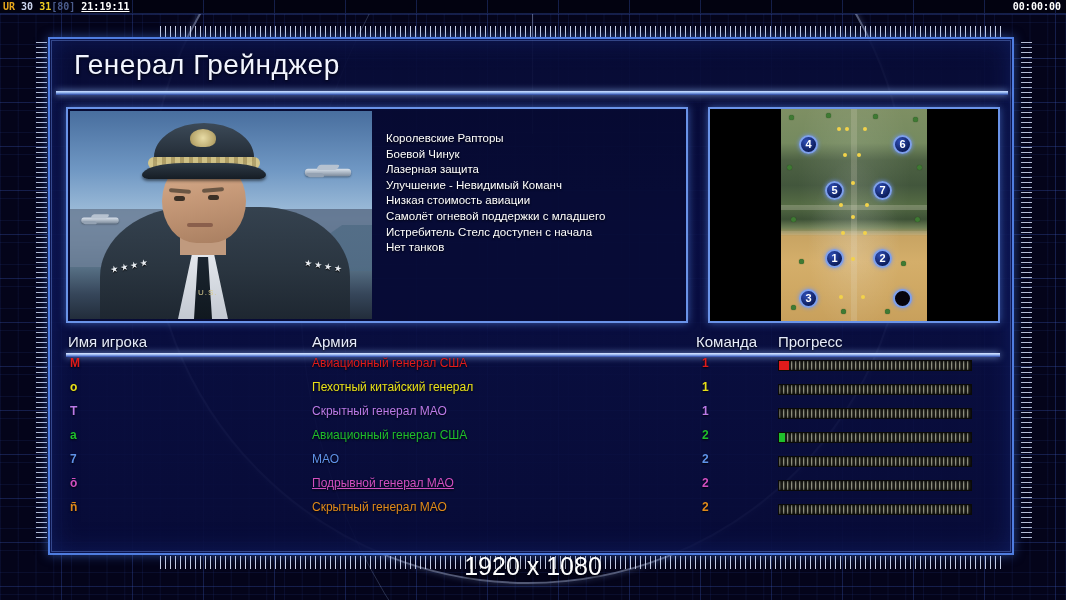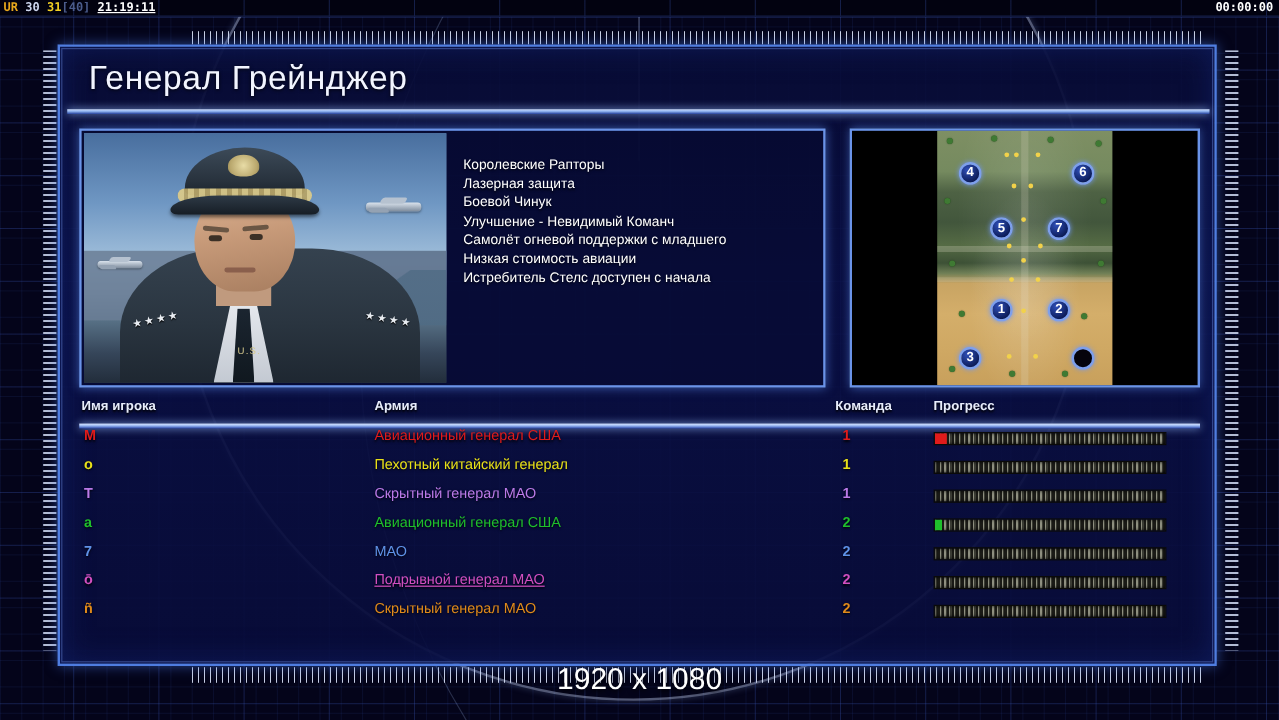--- a/index.html
+++ b/index.html
@@ -305,21 +305,21 @@
     color:#fff; font-size:11px; font-weight:bold;
     line-height:15px; text-align:center;
     box-shadow:0 0 4px rgba(110,150,250,.9);
   }
   .mslot.empty { color:transparent; }
 
   
   #table { position:absolute; left:16px; top:294px; width:934px; z-index:12; }
   #thead {
     position:relative; height:20px;
-    font-size:11px; font-weight:bold; color:#e7ecfb;
+    font-size:15px; font-weight:normal; color:#e7ecfb;
     text-shadow:0 1px 2px #000;
     text-align:right;
   }
   #thead-rule {
     position:absolute; left:0; top:20px; width:934px; height:4px;
     background:linear-gradient(180deg,#dbe7ff 0%,#9ab8f2 45%,#2a47a8 100%);
     box-shadow:0 0 7px rgba(150,190,255,.8);
   }
   .col-name { position:absolute; left:2px; }
   .col-army { position:absolute; left:246px; }
@@ -362,21 +362,21 @@
 
 <div id="bg-base"></div>
 <div id="bg-grid"></div>
 <div id="bg-grid-fine"></div>
 <div id="bg-arc"></div>
 <div id="bg-arc2"></div>
 <div id="bg-vline"></div>
 
 <div id="topbar">
   <div id="topbar-grid"></div>
-  <div class="tl"><span class="c-ur">UR</span> <span class="c-n1">30</span> <span class="c-n2">31</span><span class="c-br">[40]</span> <span class="c-time">21:19:11</span></div>
+  <div class="tl"><span class="c-ur">UR</span> <span class="c-n1">30</span> <span class="c-n2">31</span><span class="c-br">[80]</span> <span class="c-time">21:19:11</span></div>
   <div class="tr">00:00:00</div>
 </div>
 
 <div class="ruler h tall" id="ruler-top"></div>
 <div class="ruler h" id="ruler-bottom"></div>
 <div class="ruler v" id="ruler-left"></div>
 <div class="ruler v" id="ruler-right"></div>
 
 <div id="panel">
   <div id="panel-inner-glow"></div>
@@ -409,26 +409,27 @@
         <div id="p-hatband"></div>
         <div id="p-hatbrim"></div>
         <div id="p-hatemblem"></div>
         <div class="stars" id="starsL">★★★★</div>
         <div class="stars" id="starsR">★★★★</div>
         <div id="p-us">U.S.</div>
       </div>
 
       <div id="abilities">
         <div>Королевские Рапторы</div>
+        <div>Боевой Чинук</div>
         <div>Лазерная защита</div>
-        <div>Боевой Чинук</div>
         <div>Улучшение - Невидимый Команч</div>
+        <div>Низкая стоимость авиации</div>
         <div>Самолёт огневой поддержки с младшего</div>
-        <div>Низкая стоимость авиации</div>
         <div>Истребитель Стелс доступен с начала</div>
+        <div>Нет танков</div>
       </div>
     </div>
 
     <div id="mapbox">
       <div id="map">
         <div id="map-fog"></div>
 
         <div class="mroad" style="left:70px;top:0;width:6px;height:212px;opacity:.35;"></div>
         <div class="mroad" style="left:0;top:96px;width:146px;height:5px;opacity:.45;"></div>
         <div class="mroad" style="left:0;top:122px;width:146px;height:4px;opacity:.3;"></div>

